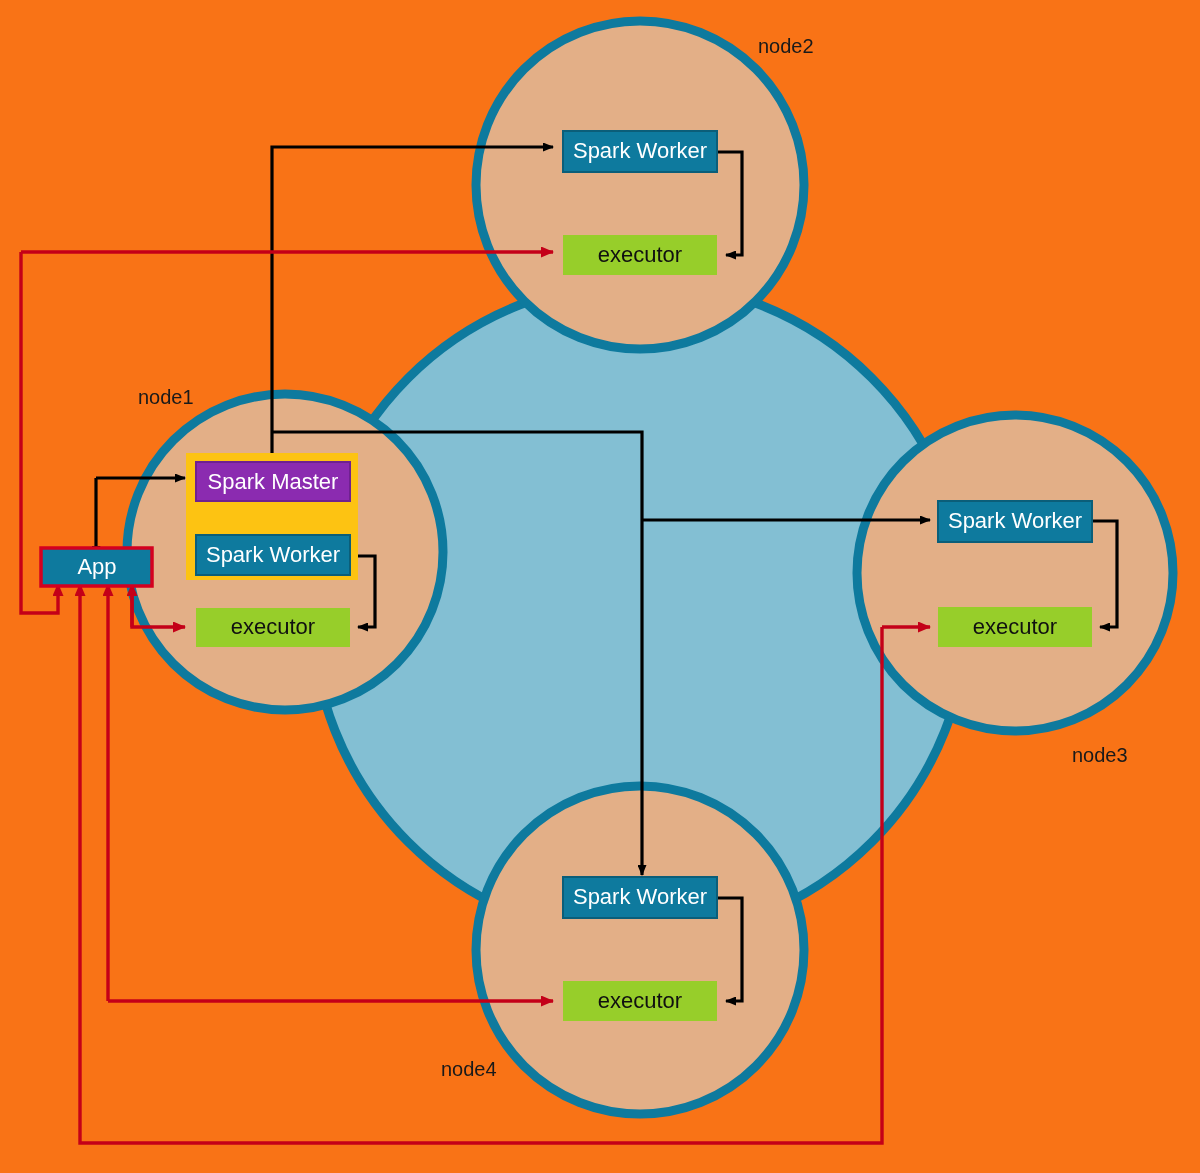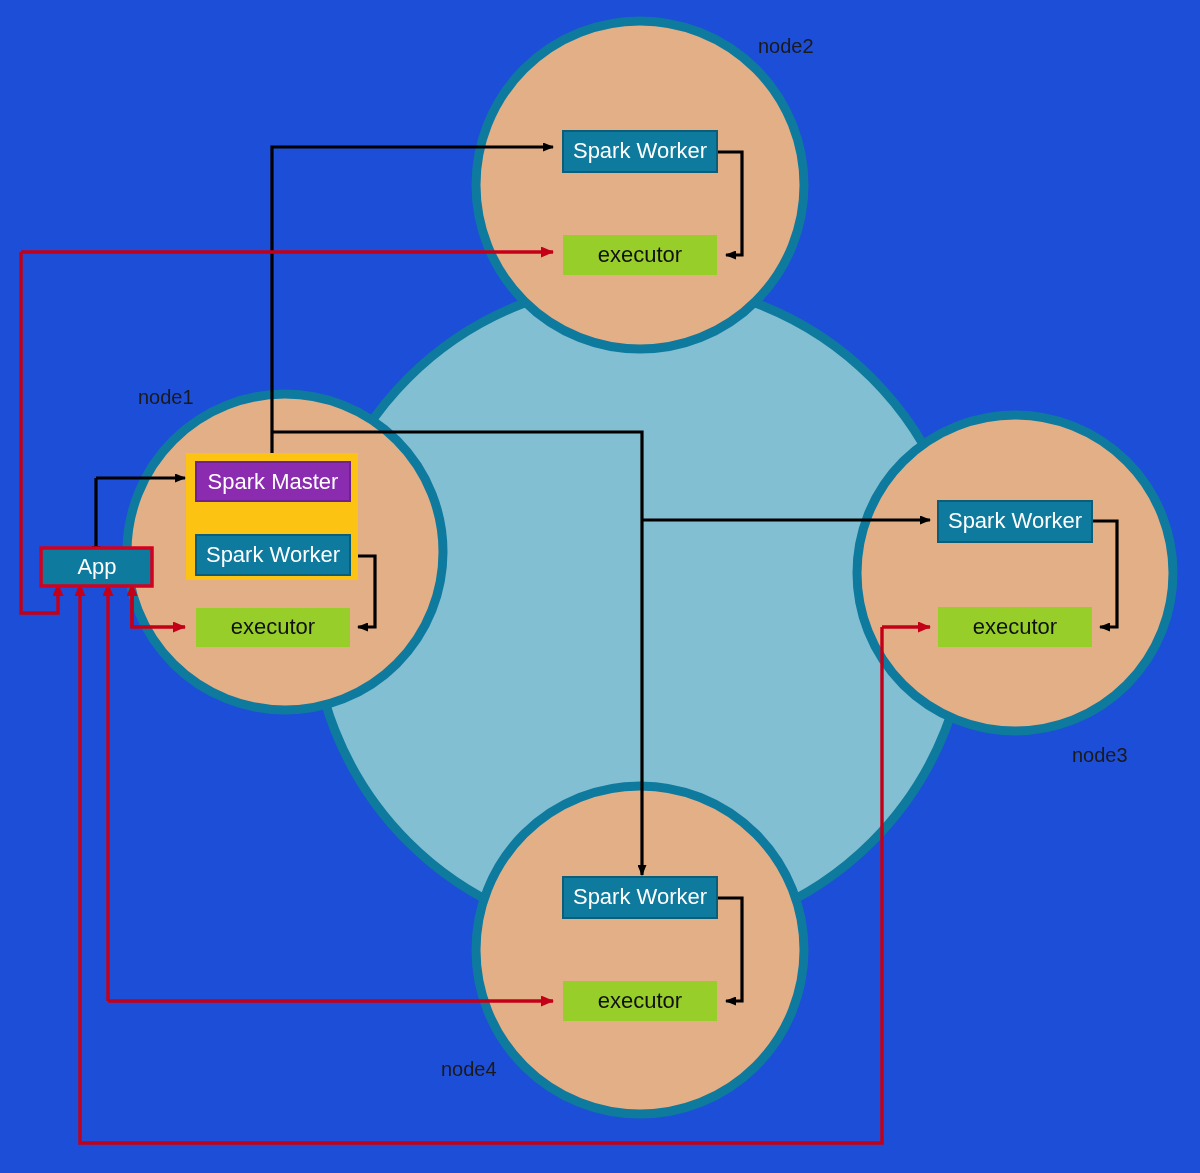--- a/index.html
+++ b/index.html
@@ -8,21 +8,21 @@
     padding: 0;
     background: #ffffff;
   }
   body {
     font-family: "Liberation Sans", sans-serif;
   }
   #stage {
     position: relative;
     width: 1200px;
     height: 1173px;
-    background: #1d4ed8;
+    background: #f97316;
     overflow: hidden;
   }
   #diagram-svg {
     position: absolute;
     left: 0;
     top: 0;
     width: 1200px;
     height: 1173px;
   }
   .node-label {

